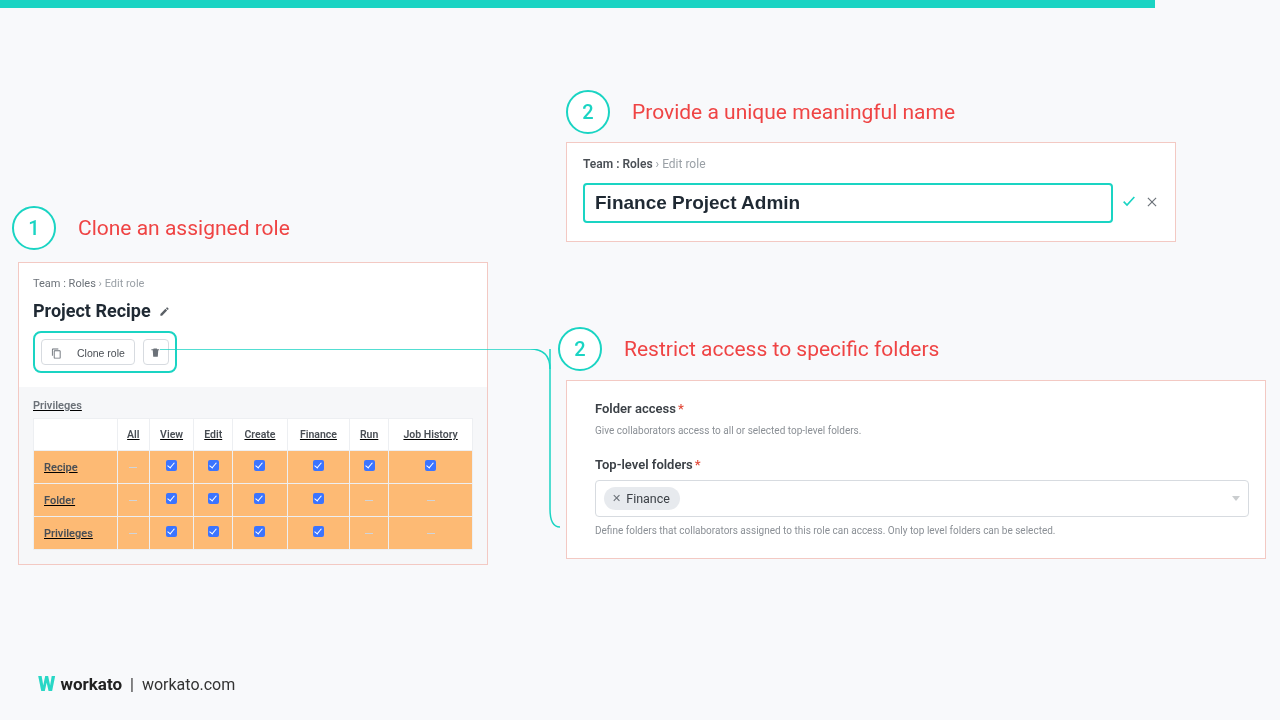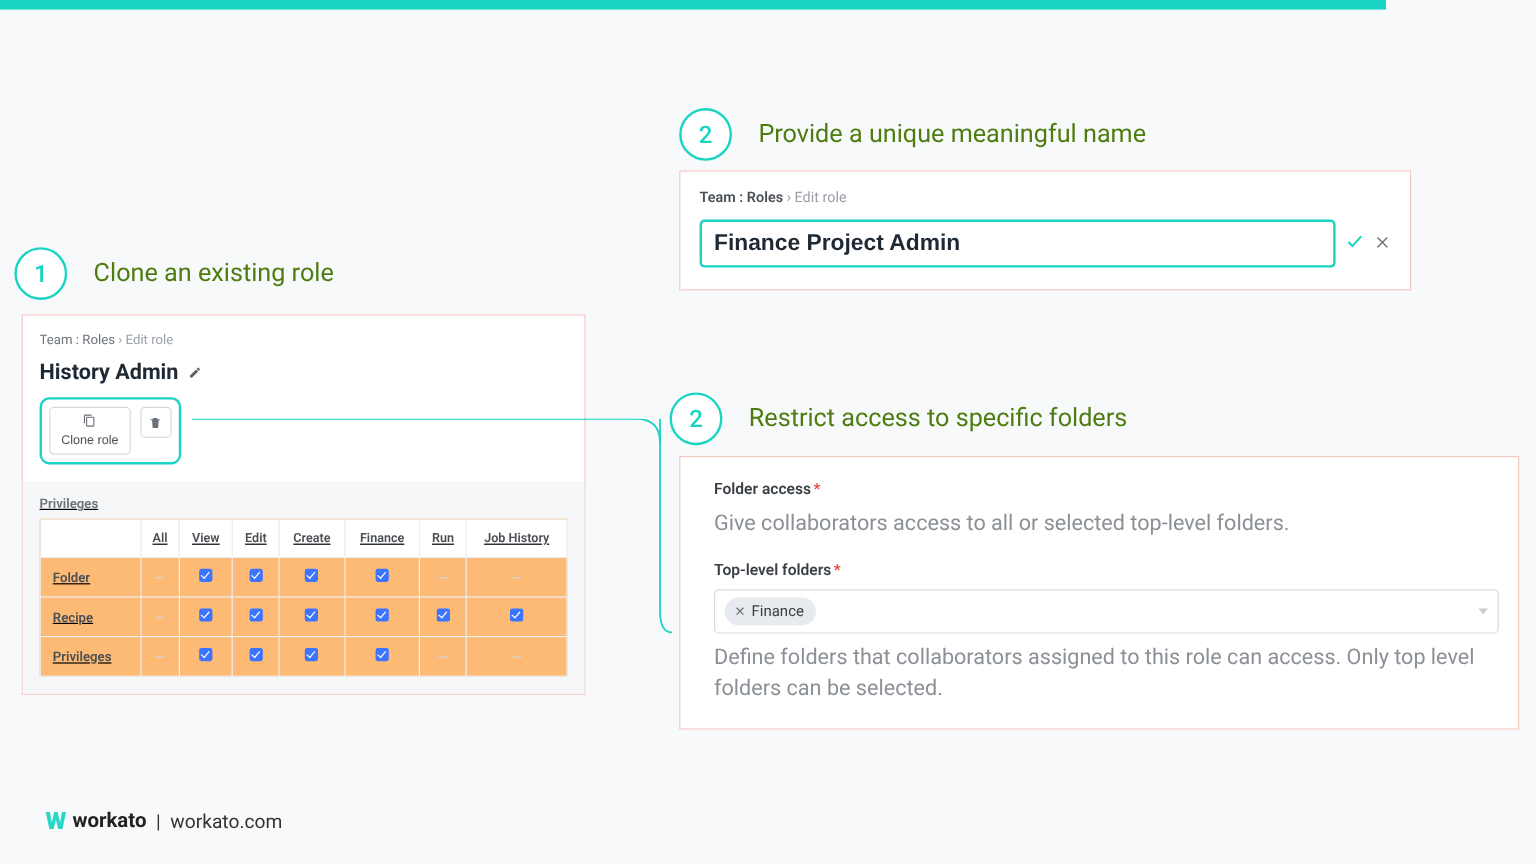--- a/index.html
+++ b/index.html
@@ -29,21 +29,21 @@
     display: flex;
     align-items: center;
     justify-content: center;
   }
   .step-header {
     display: flex;
     align-items: center;
     gap: 22px;
   }
   .step-title {
-    color: #4d7c0f;
+    color: #ef4444;
     font-size: 21px;
     font-weight: 400;
   }
 
   
   .panel1 {
     position: absolute;
     left: 18px;
     top: 262px;
     width: 470px;
@@ -83,24 +83,23 @@
     margin-bottom: 14px;
   }
   .btn-outline {
     border: 1px solid #d7dbe0;
     border-radius: 4px;
     background: #fff;
     font-size: 10.5px;
     color: #4a4f55;
     padding: 5px 9px;
     display: flex;
-    align-items: center;
-    gap: 5px;
+    align-items: flex-end;
+    gap: 15px;
     cursor: pointer;
-    flex-direction: column;
   }
   .btn-icon {
     border: 1px solid #d7dbe0;
     border-radius: 4px;
     background: #fff;
     width: 26px; height: 26px;
     display: flex; align-items:center; justify-content:center;
     cursor: pointer;
   }
   .btn-icon svg { width: 11px; height: 11px; fill: #6b7178; }
@@ -239,21 +238,21 @@
     cursor: pointer;
     background: #fff;
   }
   .caret-down {
     width: 0; height: 0;
     border-left: 4px solid transparent;
     border-right: 4px solid transparent;
     border-top: 5px solid #7b8187;
   }
   .help-text {
-    font-size: 18px;
+    font-size: 10px;
     color: #8b9096;
     margin-top: 7px;
     line-height: 1.45;
   }
   .chip-box {
     border: 1px solid #d7dbe0;
     border-radius: 4px;
     padding: 6px 8px;
     display: flex;
     align-items: center;
@@ -304,32 +303,32 @@
   .logo-w { color: #28d7c6; font-weight: 900; font-size: 20px; letter-spacing: -1px; }
   .footer-sep { color: #333; }
 </style>
 </head>
 <body>
 
 <div class="top-bar"></div>
 
 <div class="step-header step1-header">
   <div class="step-badge">1</div>
-  <div class="step-title">Clone an existing role</div>
+  <div class="step-title">Clone an assigned role</div>
 </div>
 
 <div class="panel1">
   <div class="panel1-inner">
     <div class="crumbbar">
       <span class="active">Team : Roles</span>
       <span>›</span>
       <span>Edit role</span>
     </div>
     <div class="role-title">
-      <span>History Admin</span>
+      <span>Project Recipe</span>
       <span class="pencil-icon">
         <svg viewBox="0 0 24 24">
             <path d="M3 17.25V21h3.75l11-11.03-3.75-3.75L3 17.25zM20.71 7.04a1 1 0 0 0 0-1.41l-2.34-2.34a1 1 0 0 0-1.41 0l-1.83 1.83 3.75 3.75 1.83-1.83z"></path>
           </svg>
       </span>
     </div>
     <div class="clone-row">
       <button class="btn-outline">
         <svg viewBox="0 0 24 24">
             <path d="M16 1H4a2 2 0 0 0-2 2v14h2V3h12V1zm3 4H8a2 2 0 0 0-2 2v14a2 2 0 0 0 2 2h11a2 2 0 0 0 2-2V7a2 2 0 0 0-2-2zm0 16H8V7h11v14z"></path>
@@ -352,38 +351,38 @@
             <th>View</th>
             <th>Edit</th>
             <th>Create</th>
             <th>Finance</th>
             <th>Run</th>
             <th>Job History</th>
           </tr>
         </thead>
         <tbody>
             <tr>
-              <td>Folder</td>
-              <td><span class="dash"></span></td>
-              <td><span class="chk"></span></td>
-              <td><span class="chk"></span></td>
-              <td><span class="chk"></span></td>
-              <td><span class="chk"></span></td>
-              <td><span class="dash"></span></td>
-              <td><span class="dash"></span></td>
+              <td>Recipe</td>
+              <td><span class="dash"></span></td>
+              <td><span class="chk"></span></td>
+              <td><span class="chk"></span></td>
+              <td><span class="chk"></span></td>
+              <td><span class="chk"></span></td>
+              <td><span class="chk"></span></td>
+              <td><span class="chk"></span></td>
             </tr>
             <tr>
-              <td>Recipe</td>
-              <td><span class="dash"></span></td>
-              <td><span class="chk"></span></td>
-              <td><span class="chk"></span></td>
-              <td><span class="chk"></span></td>
-              <td><span class="chk"></span></td>
-              <td><span class="chk"></span></td>
-              <td><span class="chk"></span></td>
+              <td>Folder</td>
+              <td><span class="dash"></span></td>
+              <td><span class="chk"></span></td>
+              <td><span class="chk"></span></td>
+              <td><span class="chk"></span></td>
+              <td><span class="chk"></span></td>
+              <td><span class="dash"></span></td>
+              <td><span class="dash"></span></td>
             </tr>
             <tr>
               <td>Privileges</td>
               <td><span class="dash"></span></td>
               <td><span class="chk"></span></td>
               <td><span class="chk"></span></td>
               <td><span class="chk"></span></td>
               <td><span class="chk"></span></td>
               <td><span class="dash"></span></td>
               <td><span class="dash"></span></td>

